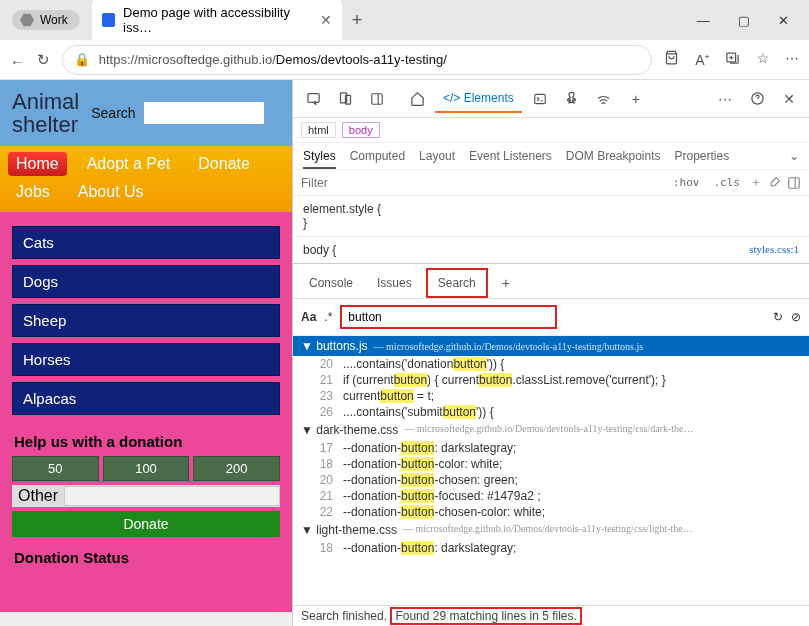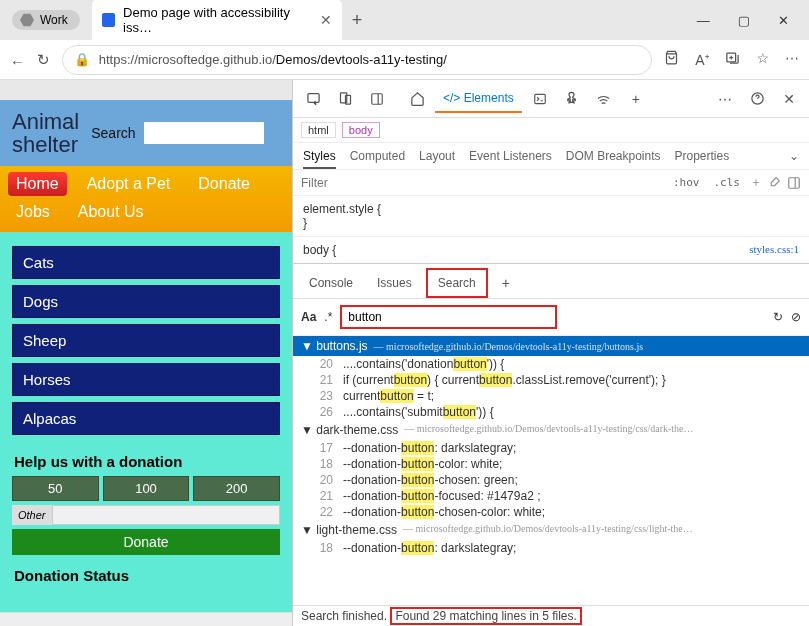--- a/index.html
+++ b/index.html
@@ -15,35 +15,35 @@
 .win-controls { margin-left: auto; display: flex; gap: 28px; padding-right: 12px; color: #333; font-size: 13px; }
 
 .addrbar { height: 40px; background: #fff; display: flex; align-items: center; padding: 0 10px; gap: 12px; border-bottom: 1px solid #ddd; }
 .nav-btn { color: #555; font-size: 15px; }
 .urlbox { flex: 1; display: flex; align-items: center; gap: 8px; border: 1px solid #ddd; border-radius: 16px; padding: 4px 12px; height: 30px; font-size: 13px; color: #555; }
 .url-strong { color: #111; }
 .addr-icons { display: flex; gap: 16px; color: #555; font-size: 14px; }
 .addr-icons span { display: inline-flex; }
 
 .content { display: flex; height: 546px; }
-.page { width: 292px; background: #5eead4; overflow: hidden; position: relative; margin-top: 20px; }
+.page { width: 292px; background: #ec4899; overflow: hidden; position: relative; }
 .header-band { background: #6da6d8; padding: 10px 12px; display: flex; align-items: center; gap: 8px; }
 .brand { color: #202944; font-size: 22px; line-height: 1.05; }
 .searchlbl { color: #111; font-size: 14px; margin-left: 4px; }
 .searchbox { background: #fff; width: 120px; height: 22px; }
 .navband { background: linear-gradient(#f6b500, #f39c00); padding: 6px 8px 8px; }
 .navrow { display: flex; gap: 12px; }
 .navlink { color: #fff; font-size: 16px; padding: 3px 8px; border-radius: 4px; }
 .navlink.active { background: linear-gradient(#ff3a2f, #c81e1e); }
 .animals { padding: 14px 12px 6px; display: flex; flex-direction: column; gap: 6px; }
 .animalbtn { background: #10217a; color: #fff; text-align: left; padding: 7px 10px; font-size: 15px; border: 1px solid #0a1750; }
 .sechead { font-weight: bold; padding: 12px 14px 6px; font-size: 15px; }
 .amtrow { display: flex; gap: 4px; padding: 0 12px; align-items: center; }
 .amtbtn { flex: 1; background: #4a6b4a; color: #fff; text-align: center; padding: 4px 0; font-size: 13px; border: 1px solid #355035; }
-.other { display: flex; align-items: center; background: #ddd; margin: 4px 12px 4px; font-size: 11px; font-style: italic; }
+.other { display: flex; align-items: center; background: #ddd; margin: 4px 12px 4px; font-size: 16px; }
 .other span { padding: 2px 6px; }
 .other-input { flex: 1; height: 20px; background: #f0f0f0; border: 1px solid #ccc; }
 .donatebtn { background: #1b8a1b; color: #fff; text-align: center; margin: 0 12px; padding: 5px; font-size: 14px; }
 .scrollbar-h { position: absolute; bottom: 0; left: 0; right: 0; height: 14px; background: #eee; border-top: 1px solid #ddd; }
 
 .devtools { flex: 1; background: #fff; display: flex; flex-direction: column; border-left: 1px solid #ccc; font-size: 12px; color: #333; }
 .dt-top { display: flex; align-items: center; height: 38px; border-bottom: 1px solid #ddd; padding: 0 6px; gap: 4px; }
 .dt-iconbtn { width: 28px; height: 28px; display: flex; align-items: center; justify-content: center; color: #555; font-size: 14px; }
 .dt-tab { padding: 6px 8px; color: #555; }
 .dt-tab.active { color: #0078d4; border-bottom: 2px solid #f97316; }

